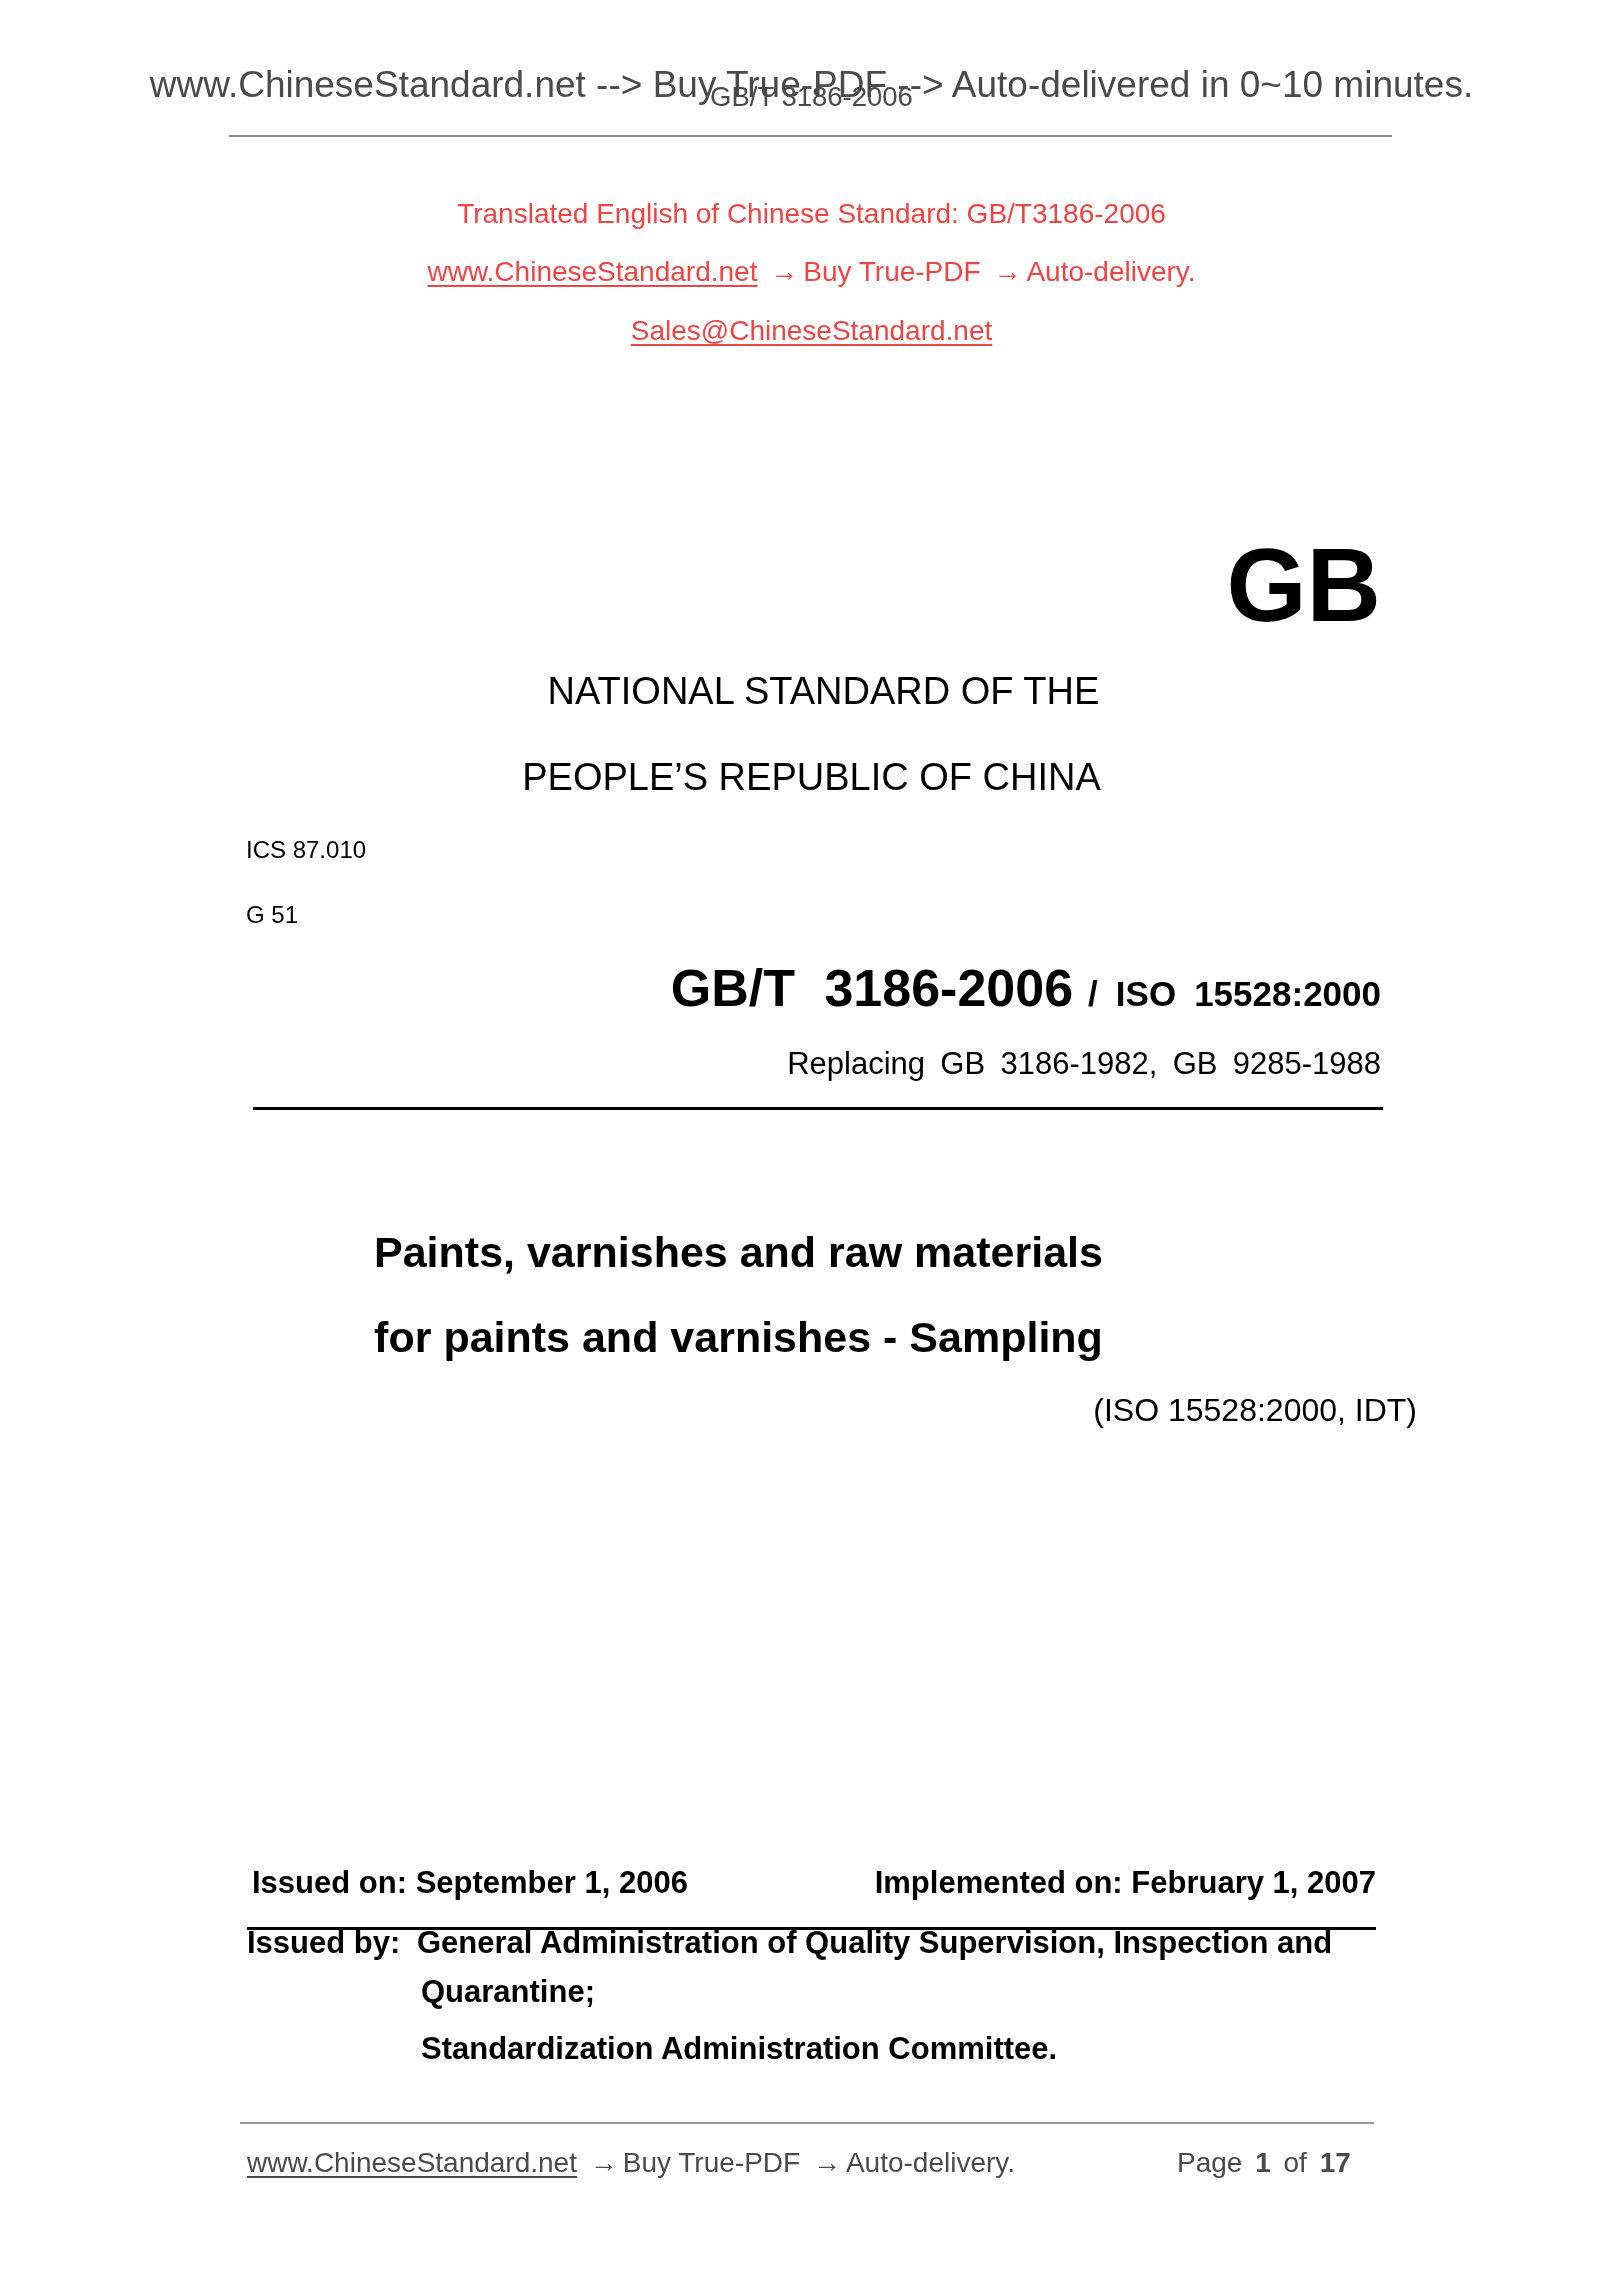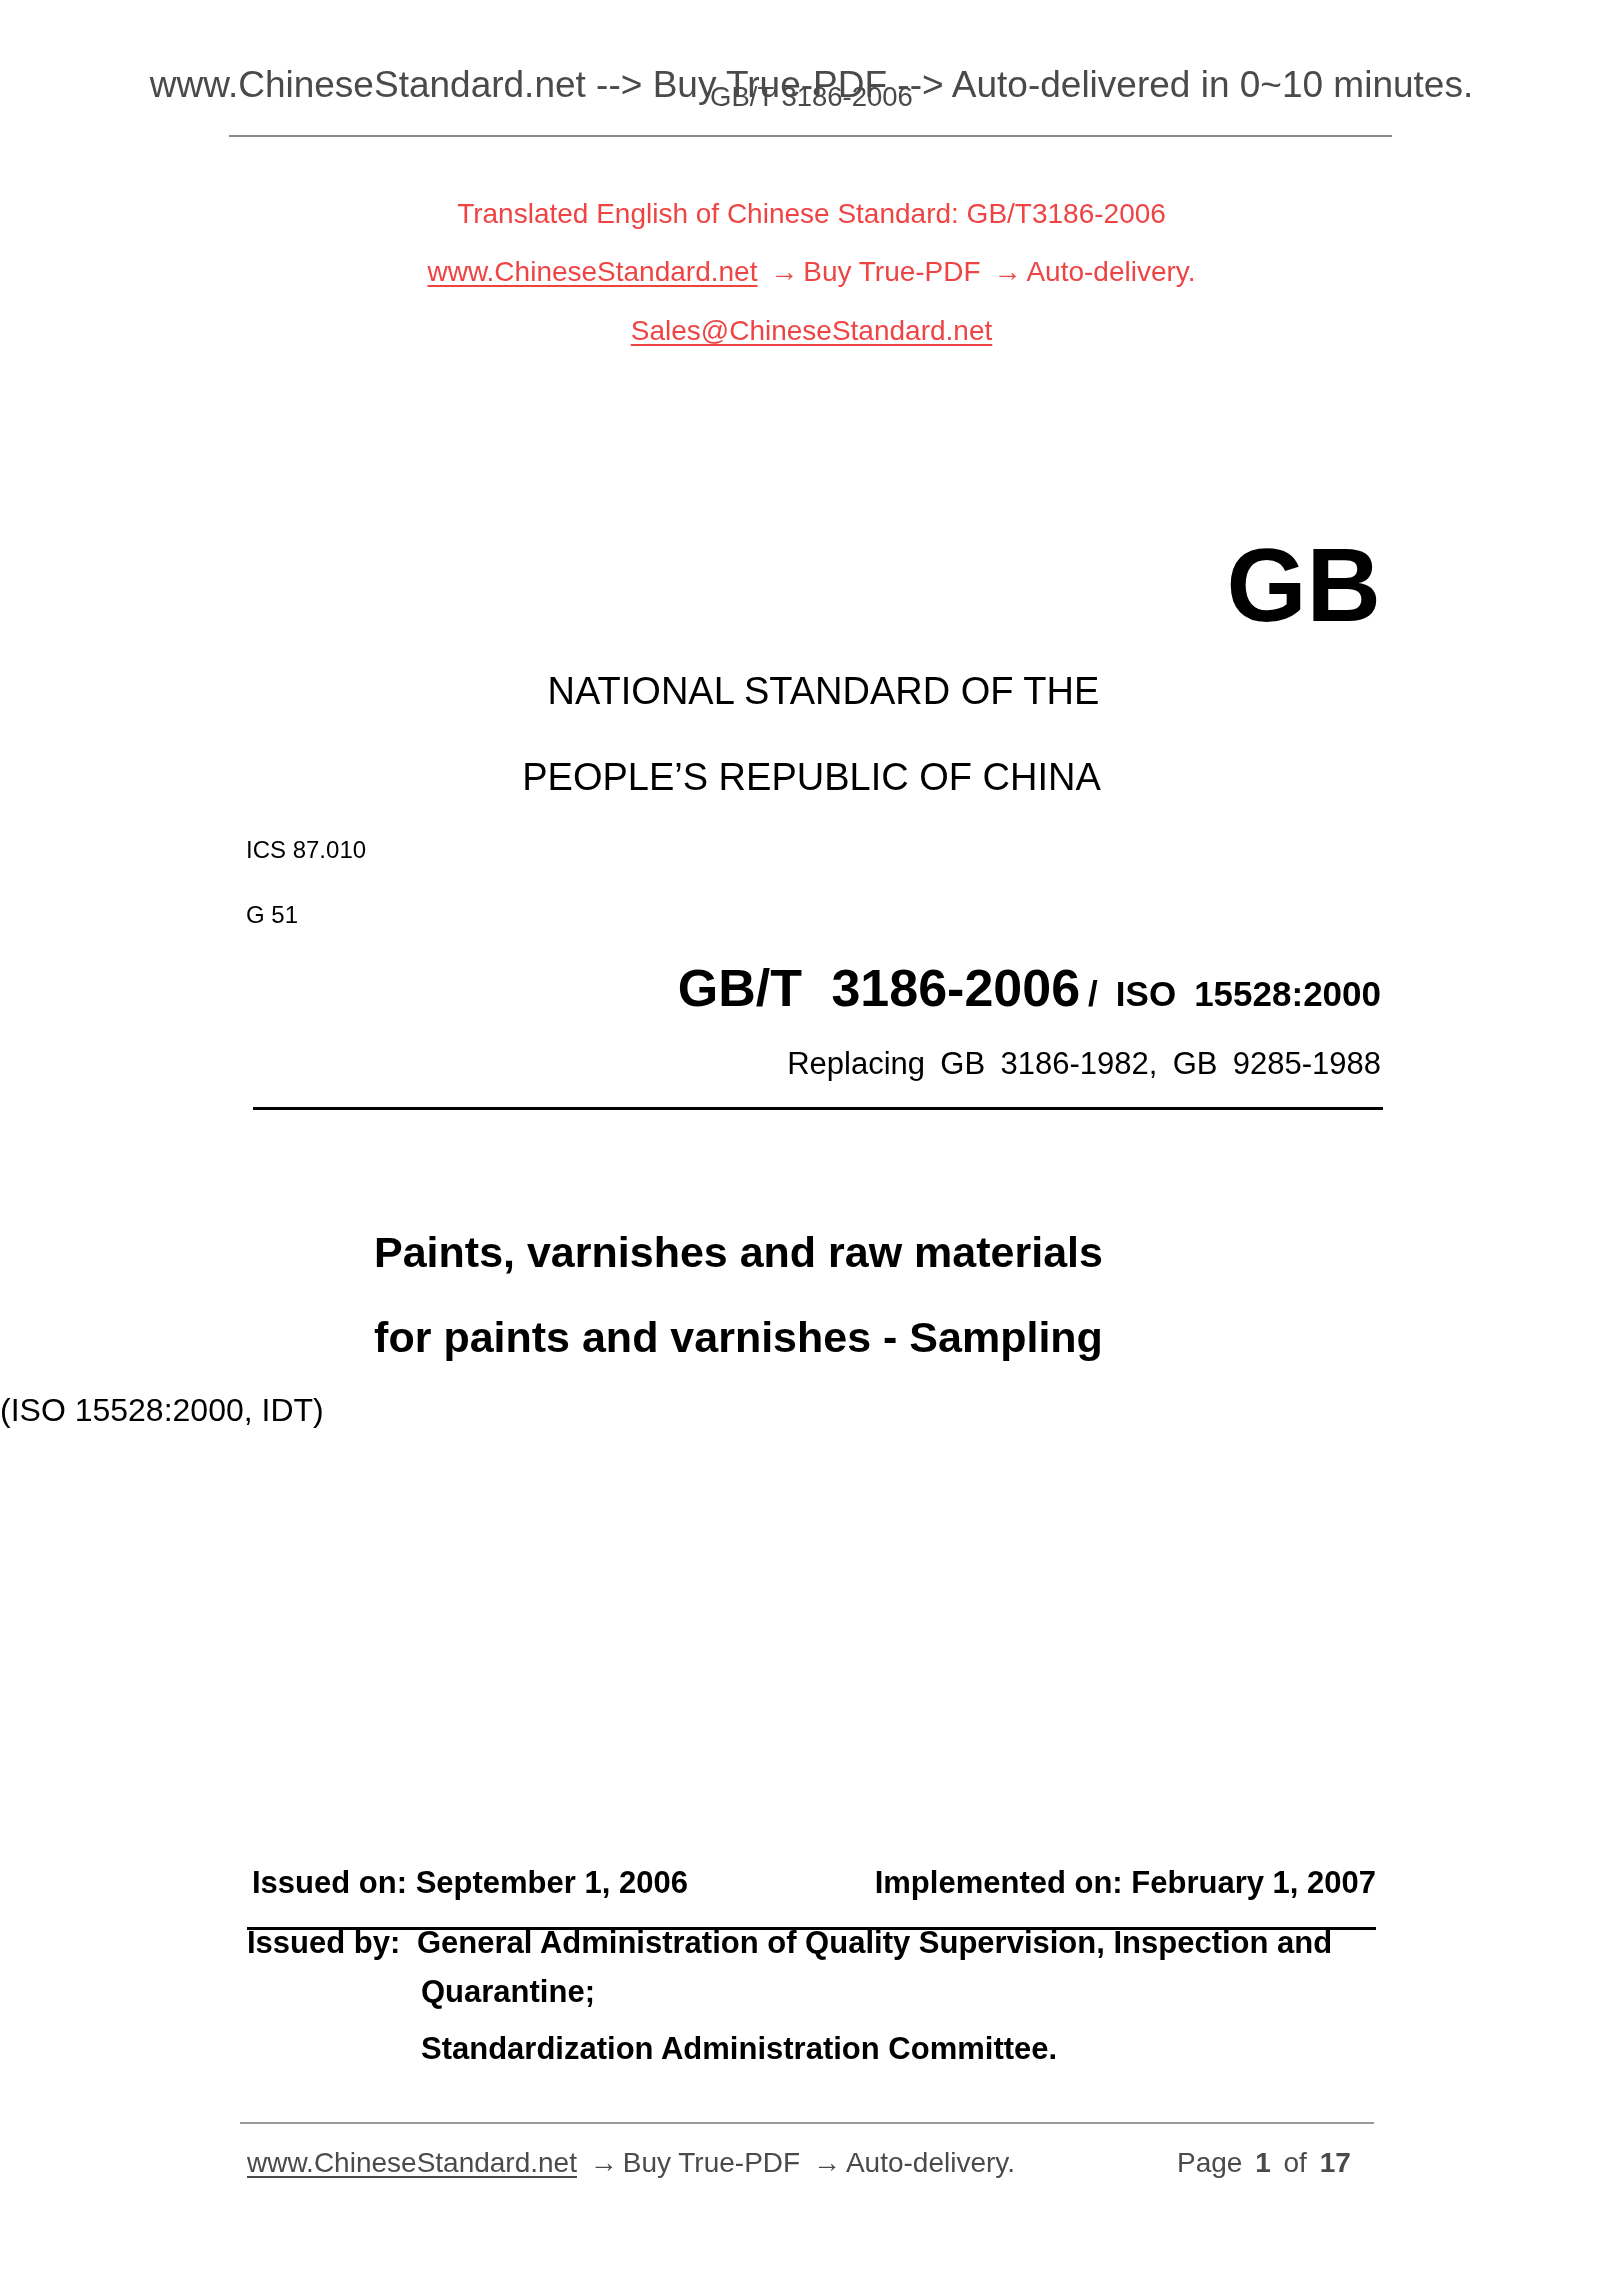--- a/index.html
+++ b/index.html
@@ -64,41 +64,41 @@
       left: 246px;
       font-size: 24px; line-height: 28px;
     }
 
     #std-number {
       right: 242px; top: 957px;
       font-weight: bold;
       line-height: 63px;
     }
     #std-number .main { font-size: 52px; word-spacing: 15px; }
-    #std-number .iso { font-size: 35px; word-spacing: 8.3px; margin-left: 8px; }
+    #std-number .iso { font-size: 35px; word-spacing: 8.3px; margin-left: 15px; }
 
     #replacing {
       right: 242px; top: 1045px;
       font-size: 31px; line-height: 37px;
       word-spacing: 6.7px;
     }
     #thick-rule-1 {
       left: 253px; width: 1130px; top: 1107px; height: 3.3px;
       background: #000;
     }
 
     .title {
       left: 0; width: 1477px;
       text-align: center;
       font-weight: bold;
       font-size: 43px; line-height: 50px;
     }
     #idt {
       left: 0; width: 1417px;
-      text-align: left;
+      text-align: right;
       font-size: 32px; line-height: 37px;
     }
 
     .issued {
       font-weight: bold;
       font-size: 31px; line-height: 37px;
     }
     #thick-rule-2 {
       left: 247px; width: 1129px; top: 1927px; height: 3.3px;
       background: #000;

